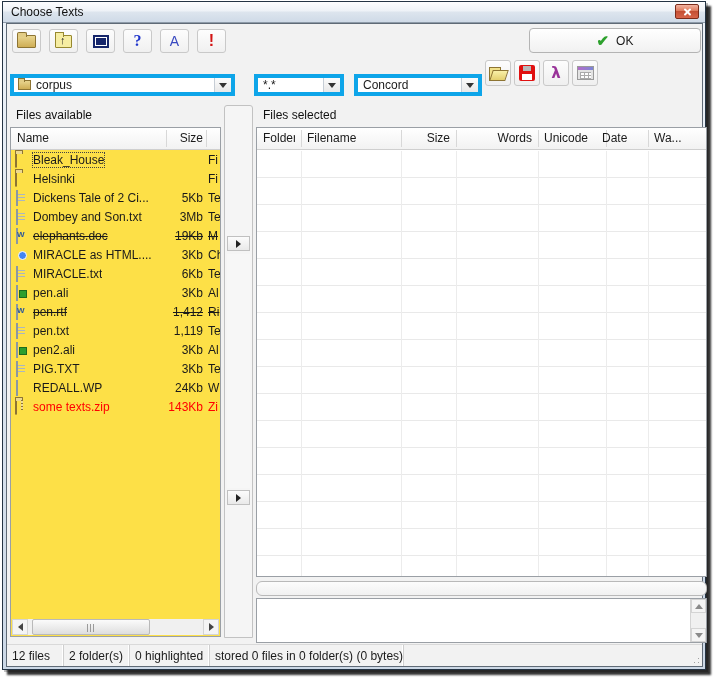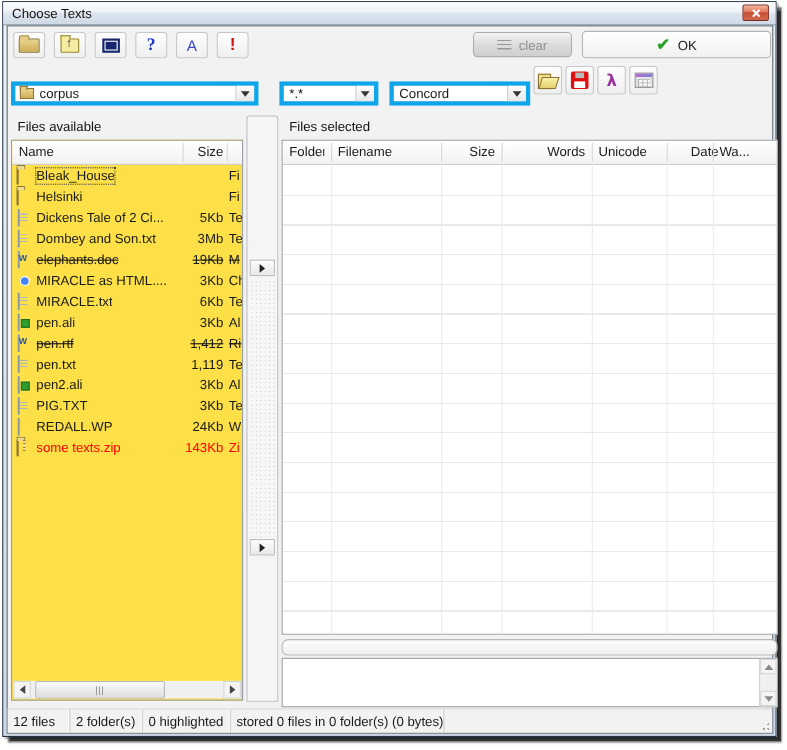--- a/index.html
+++ b/index.html
@@ -206,24 +206,20 @@
       <div class="tbtn" style="left:116px">
         <span class="glyph-help">?</span>
       </div>
       <div class="tbtn" style="left:153px">
         <span class="glyph-font">A</span>
       </div>
       <div class="tbtn" style="left:190px">
         <span class="glyph-imp">!</span>
       </div>
 
-      <div class="clear-btn">
-        <span class="i-clearlines"></span>
-        <span>clear</span>
-      </div>
       <div class="ok-btn">
         <span class="i-check">✔</span>
         <span>OK</span>
       </div>
 
       <div class="combo" style="left:3px; width:225px">
         <span class="mini-folder"></span>
         <span class="ctext">corpus</span>
         <span class="carrow">
             <span class="tri-down"></span>
@@ -310,21 +306,21 @@
             <span class="rh-cell" style="left: 6px; width: 32px; text-align: left;">Folder</span>
             <span class="rh-sep" style="left: 44px;"></span>
             <span class="rh-cell" style="left: 50px; width: 88px; text-align: left;">Filename</span>
             <span class="rh-sep" style="left: 144px;"></span>
             <span class="rh-cell" style="left: 150px; width: 43px; text-align: right;">Size</span>
             <span class="rh-sep" style="left: 199px;"></span>
             <span class="rh-cell" style="left: 205px; width: 70px; text-align: right;">Words</span>
             <span class="rh-sep" style="left: 281px;"></span>
             <span class="rh-cell" style="left: 287px; width: 56px; text-align: left;">Unicode</span>
             <span class="rh-sep" style="left: 349px;"></span>
-            <span class="rh-cell" style="left: 371px; width: 30px; text-align: left;">Date</span>
+            <span class="rh-cell" style="left: 345px; width: 30px; text-align: left;">Date</span>
             <span class="rh-sep" style="left: 391px;"></span>
             <span class="rh-cell" style="left: 397px; width: 47px; text-align: left;">Wa...</span>
           </div>
         <div class="rbody">
             <span class="vline" style="left: 44px;"></span>
             <span class="vline" style="left: 144px;"></span>
             <span class="vline" style="left: 199px;"></span>
             <span class="vline" style="left: 281px;"></span>
             <span class="vline" style="left: 349px;"></span>
             <span class="vline" style="left: 391px;"></span>

